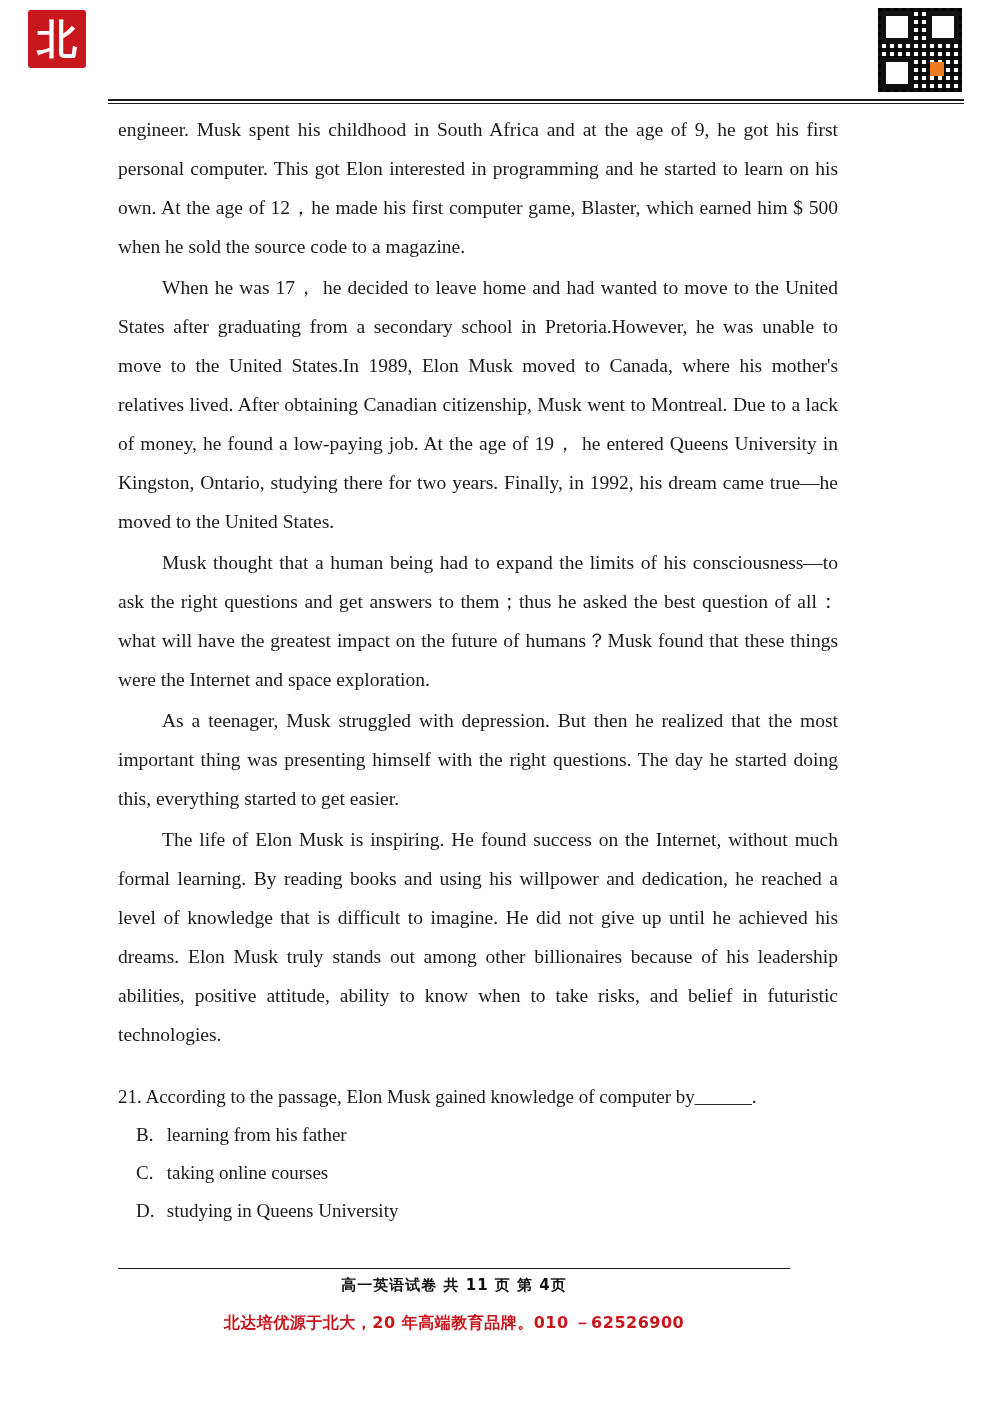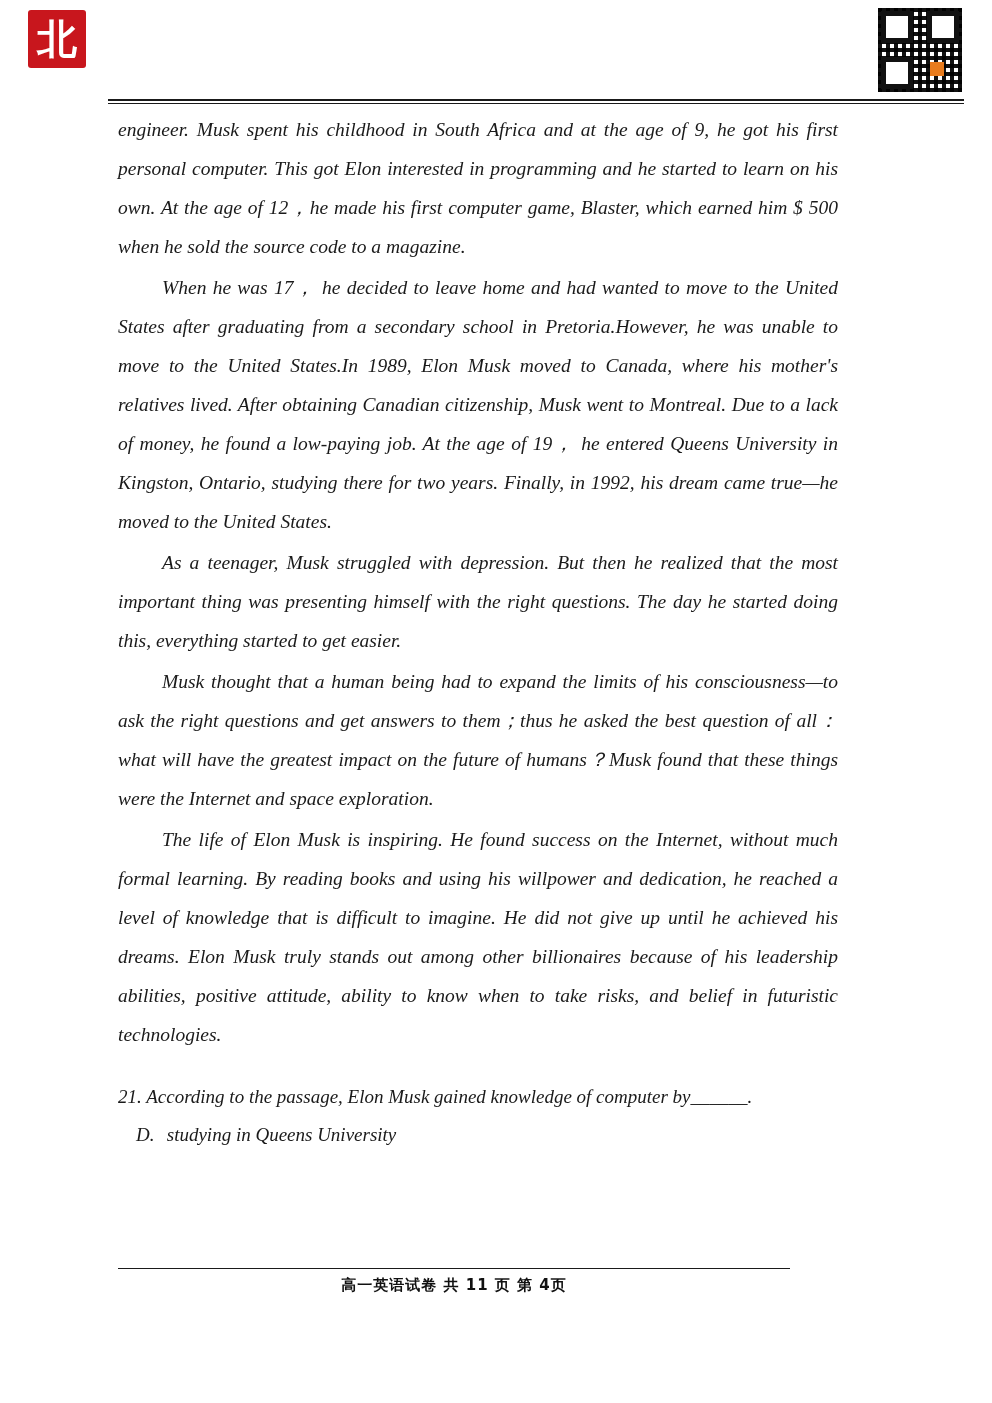--- a/index.html
+++ b/index.html
@@ -129,21 +129,20 @@
     top: 103px;
     border-top: 1px solid #1a1a1a;
   }
 
   
   .page {
     position: absolute;
     left: 118px;
     top: 110px;
     width: 720px;
-    font-style: italic;
   }
   p.para {
     margin: 0 0 2px 0;
     font-size: 19.5px;
     line-height: 39px;
     text-align: justify;
     text-justify: inter-word;
     text-indent: 44px;
   }
   p.para.first { text-indent: 0; }
@@ -207,31 +206,40 @@
     <span class="qr-dot"></span>
   </div>
 
   <div class="header-rule"></div>
   <div class="header-rule2"></div>
 </div>
 
 <div class="page">
   <p class="para first">engineer. Musk spent his childhood in South Africa and at the age of 9, he got his first personal computer. This got Elon interested in programming and he started to learn on his own. At the age of 12，he made his first computer game, Blaster, which earned him  $ 500 when he sold the source code to a magazine.</p>
   <p class="para">When he was 17， he decided to leave home and had wanted to move to the United States after graduating from a secondary school in Pretoria.However, he was unable to move to the United States.In 1989, Elon Musk moved to Canada, where his mother's relatives lived. After obtaining Canadian citizenship, Musk went to Montreal. Due to a lack of money, he found a low-paying job. At the age of 19， he entered Queens University in Kingston, Ontario, studying there for two years. Finally, in 1992, his dream came true—he moved to the United States.</p>
+  <p class="para">Musk thought that a human being had to expand the limits of his consciousness—to ask the right questions and get answers to them；thus he asked the best question of all：what will have the greatest impact on the future of humans？Musk found that these things were the Internet and space exploration.</p>
   <p class="para">As a teenager, Musk struggled with depression. But then he realized that the most important thing was presenting himself with the right questions. The day he started doing this, everything started to get easier.</p>
-  <p class="para">Musk thought that a human being had to expand the limits of his consciousness—to ask the right questions and get answers to them；thus he asked the best question of all：what will have the greatest impact on the future of humans？Musk found that these things were the Internet and space exploration.</p>
   <p class="para">The life of Elon Musk is inspiring. He found success on the Internet, without much formal learning. By reading books and using his willpower and dedication, he reached a level of knowledge that is difficult to imagine. He did not give up until he achieved his dreams. Elon Musk truly stands out among other billionaires because of his leadership abilities, positive attitude, ability to know when to take risks, and belief in futuristic technologies.</p>
 
   <div class="question">
     <span>21.</span>
     <span class="q-stem">According to the passage, Elon Musk gained knowledge of computer by______.</span>
   </div>
 
   <div class="option">
+    <span class="opt-letter">B.</span>
+    <span>learning from his father</span>
+  </div>
+  <div class="option">
+    <span class="opt-letter">C.</span>
+    <span>taking online courses</span>
+  </div>
+  <div class="option">
     <span class="opt-letter">D.</span>
     <span>studying in Queens University</span>
   </div>
 </div>
 
 <div class="footer">
   <div class="footer-rule"></div>
   <div class="footer-page">高一英语试卷 共 11 页 第 4页</div>
+  <div class="footer-promo">北达培优源于北大，20 年高端教育品牌。010 －62526900</div>
 </div>
 
 </body></html>

